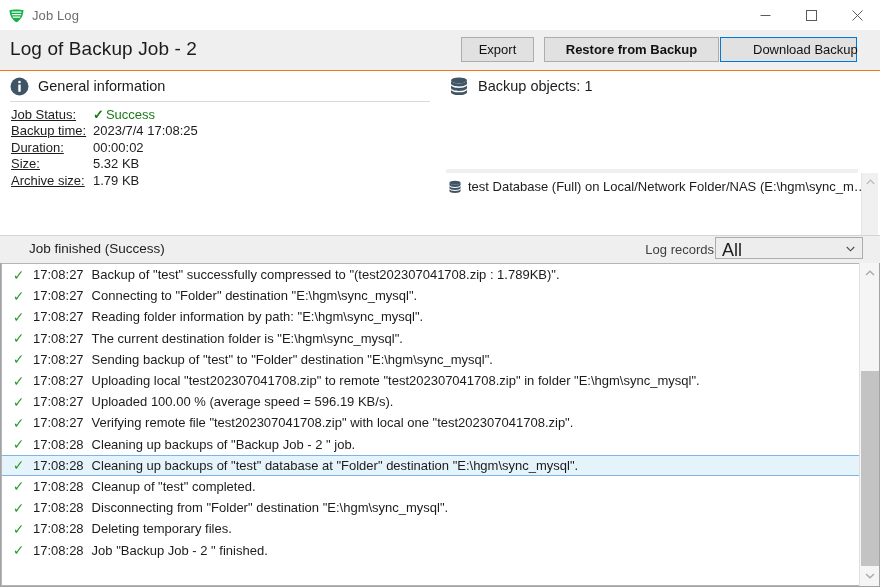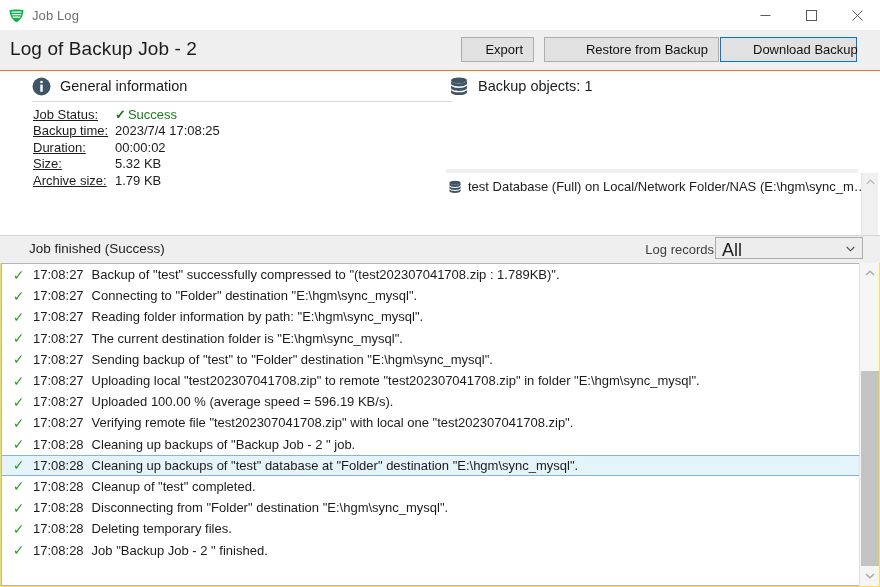--- a/index.html
+++ b/index.html
@@ -13,21 +13,21 @@
     overflow: hidden;
     font-family: "Liberation Sans", sans-serif;
     font-size: 13px;
     color: #111111;
     -webkit-font-smoothing: antialiased;
   }
   #app {
     position: relative;
     width: 880px;
     height: 587px;
-    background: #fde047;
+    background: #a3a3a3;
     box-sizing: border-box;
   }
 
   
   .titlebar {
     position: absolute;
     left: 0; top: 0;
     width: 880px; height: 30px;
     background: #ffffff;
     display: flex;
@@ -84,38 +84,38 @@
     height: 25px;
     background: #e1e1e1;
     border: 1px solid #adadad;
     font-family: "Liberation Sans", sans-serif;
     font-size: 13px;
     color: #111111;
     padding: 0 10px;
     box-sizing: border-box;
     cursor: default;
     line-height: 23px;
-    text-align: right;
+    text-align: center;
     white-space: nowrap;
   }
   .hbtn.export { left: 461px; width: 73px; }
-  .hbtn.restore { left: 544px; width: 175px; }
+  .hbtn.restore { left: 544px; width: 175px; font-weight: bold; }
   .hbtn.download { left: 720px; width: 137px; border: 1px solid #0078d7; padding-left: 32px; }
 
   
   .panes {
     position: absolute;
     left: 0; top: 71px;
     width: 880px; height: 164px;
     background: #ffffff;
   }
   .pane-left {
     position: absolute;
     left: 0; top: 0;
-    width: 440px; height: 164px; margin-left: 22px;
+    width: 440px; height: 164px;
   }
   .pane-right {
     position: absolute;
     left: 440px; top: 0;
     width: 440px; height: 164px;
   }
   .pane-head {
     position: relative;
     height: 30px;
     display: flex;

